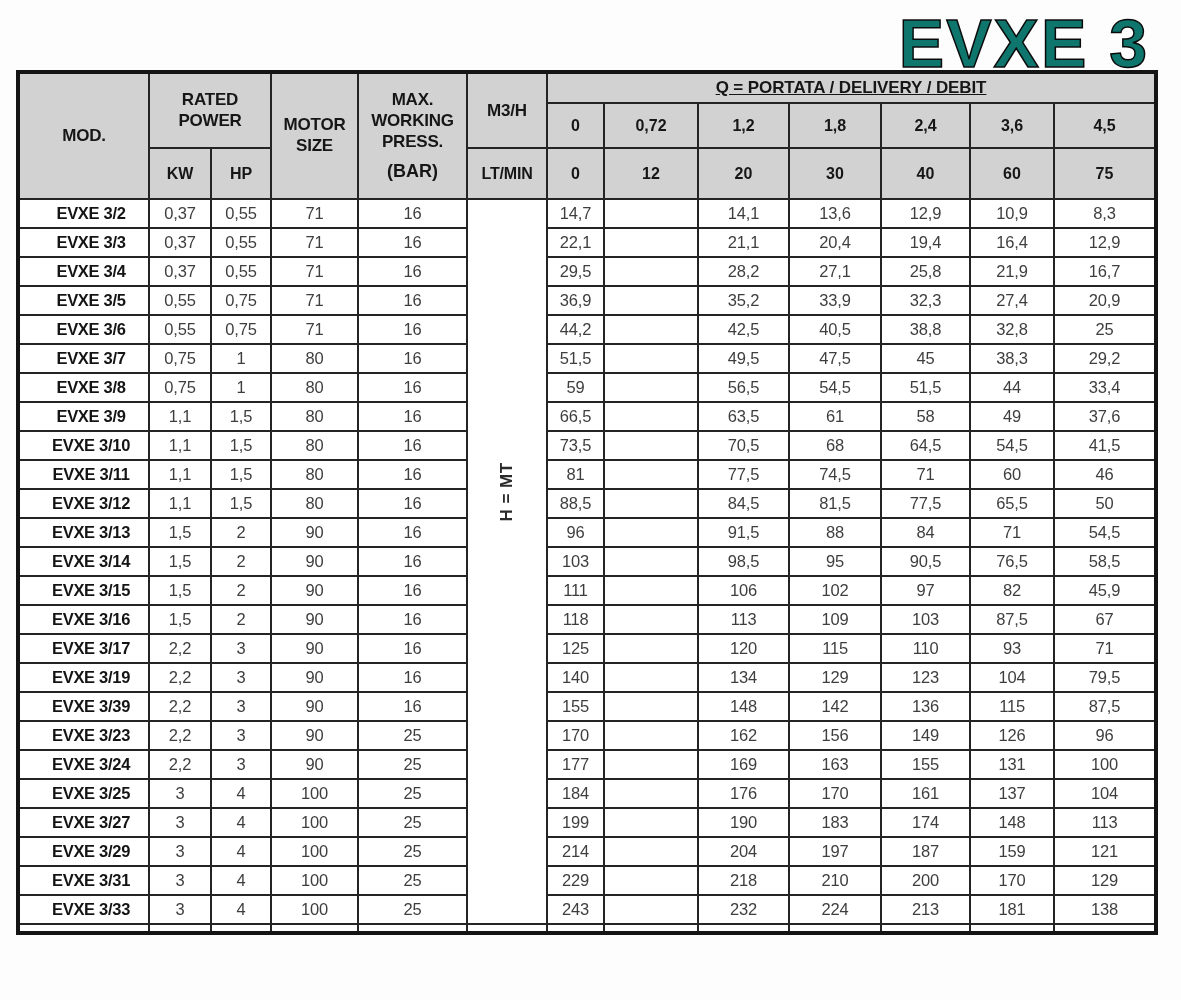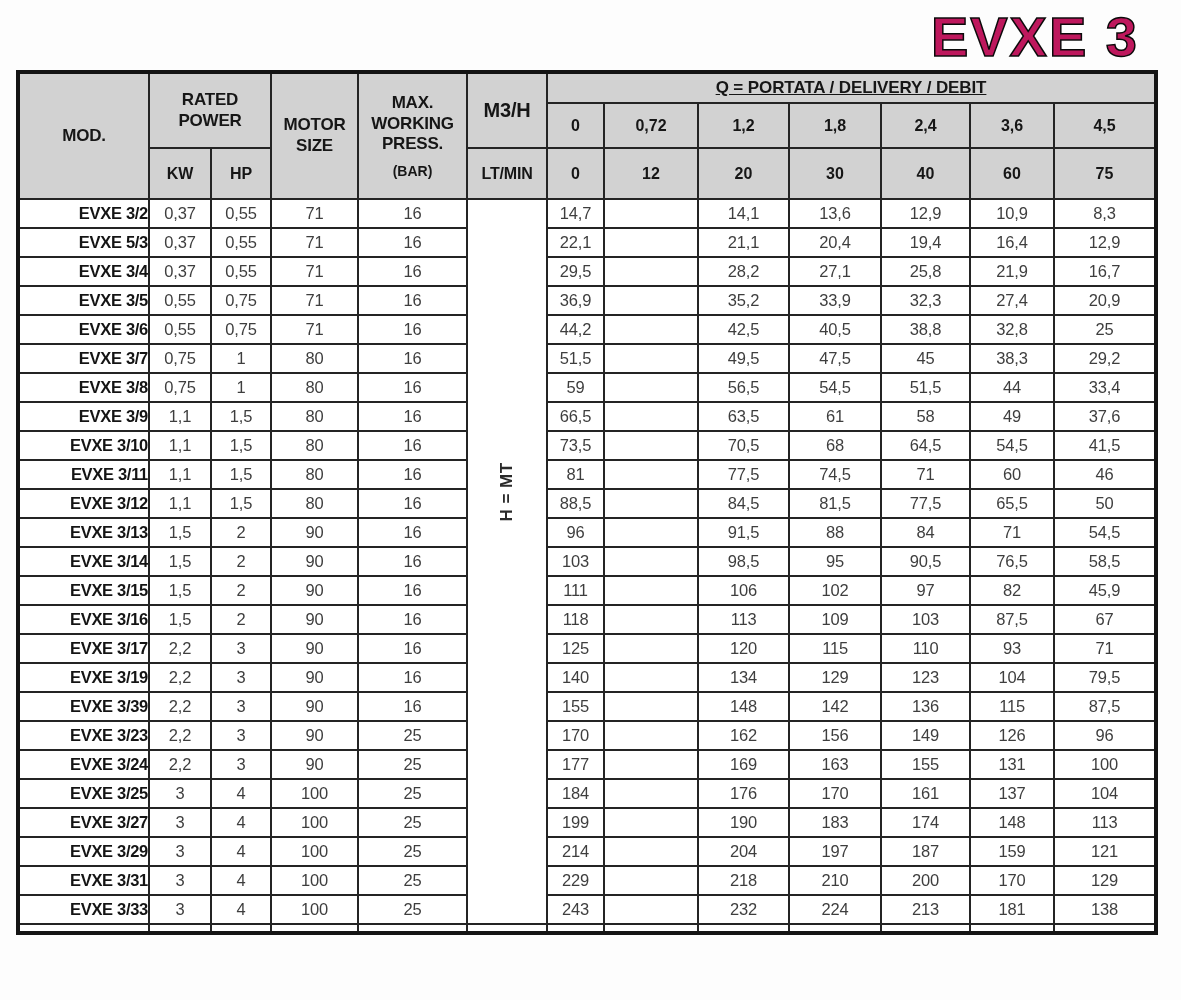--- a/index.html
+++ b/index.html
@@ -12,25 +12,25 @@
   * { box-sizing: border-box; margin: 0; padding: 0; }
   html, body {
     width: 1181px; height: 1000px;
     background: #fdfdfd;
     font-family: "Liberation Sans", sans-serif;
     overflow: hidden;
     position: relative;
   }
   .page-title {
     position: absolute;
-    top: 4px; right: 42px;
-    font-size: 56px;
+    top: 4px; right: 32px;
+    font-size: 68px;
     font-weight: bold;
     letter-spacing: 2px;
-    color: #be185d;
+    color: #0f766e;
     -webkit-text-stroke: 1.5px #0a0a0a;
   }
   .spec-table {
     position: absolute;
     left: 16px; top: 70px;
     border-collapse: collapse;
     table-layout: fixed;
     width: 1138px;
     border: 4px solid var(--outer-border);
   }
@@ -40,33 +40,33 @@
     overflow: hidden;
   }
   thead th {
     background: var(--header-bg);
     color: var(--text-color);
     font-weight: bold;
     text-align: center;
     vertical-align: middle;
   }
   .h-main  { font-size: 17px; white-space: pre-line; line-height: 1.22; letter-spacing: -0.2px; }
-  .h-sub   { font-size: 20px; letter-spacing: -0.2px; }
+  .h-sub   { font-size: 17px; letter-spacing: -0.2px; }
   .h-q     { font-size: 17px; letter-spacing: -0.1px; padding-right: 128px; text-decoration: underline; }
   .row-a th { height: 31px; }
   .row-b th { height: 45px; font-size: 16px; }
   .row-c th { height: 51px; font-size: 16px; }
-  .press-bar { margin-top: 8px; font-size: 14px; font-weight: bold; }
+  .press-bar { margin-top: 8px; font-size: 18px; font-weight: bold; }
   tbody td { height: 29px; background: #fff; }
   tbody tr { page-break-inside: avoid; }
   td.mod {
     font-weight: bold;
     font-size: 16.5px;
     color: #141414;
-    text-align: right;
+    text-align: center;
     padding-left: 14px;
     letter-spacing: -0.3px;
     white-space: nowrap;
   }
   td.num {
     text-align: center;
     font-size: 16.5px;
     color: var(--num-color);
     letter-spacing: -0.2px;
   }
@@ -157,21 +157,21 @@
         <td class="hcol" rowspan="25"><div class="rot">H = MT</div></td>
         <td class="num">14,7</td>
         <td class="num"></td>
         <td class="num">14,1</td>
         <td class="num">13,6</td>
         <td class="num">12,9</td>
         <td class="num">10,9</td>
         <td class="num">8,3</td>
       </tr>
       <tr>
-        <td class="mod">EVXE 5/3</td>
+        <td class="mod">EVXE 3/3</td>
         <td class="num">0,37</td>
         <td class="num">0,55</td>
         <td class="num">71</td>
         <td class="num">16</td>
         <td class="num">22,1</td>
         <td class="num"></td>
         <td class="num">21,1</td>
         <td class="num">20,4</td>
         <td class="num">19,4</td>
         <td class="num">16,4</td>

